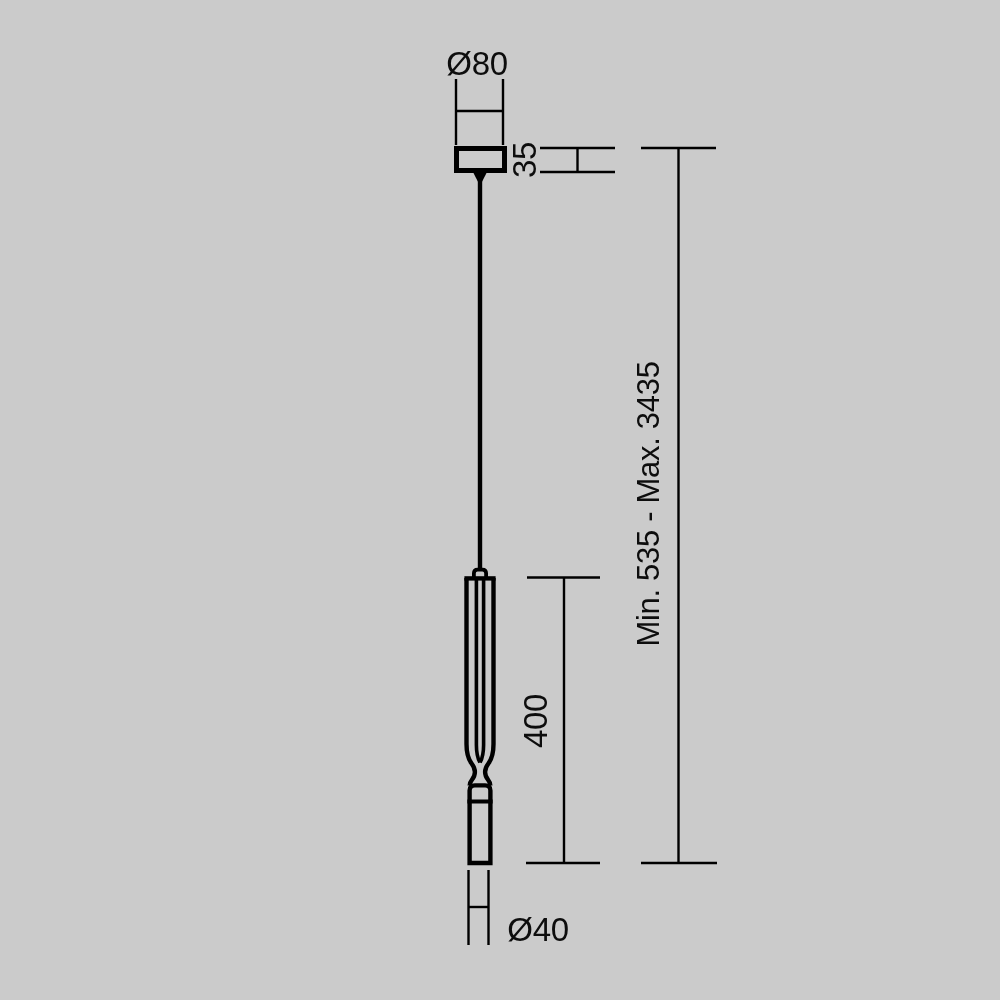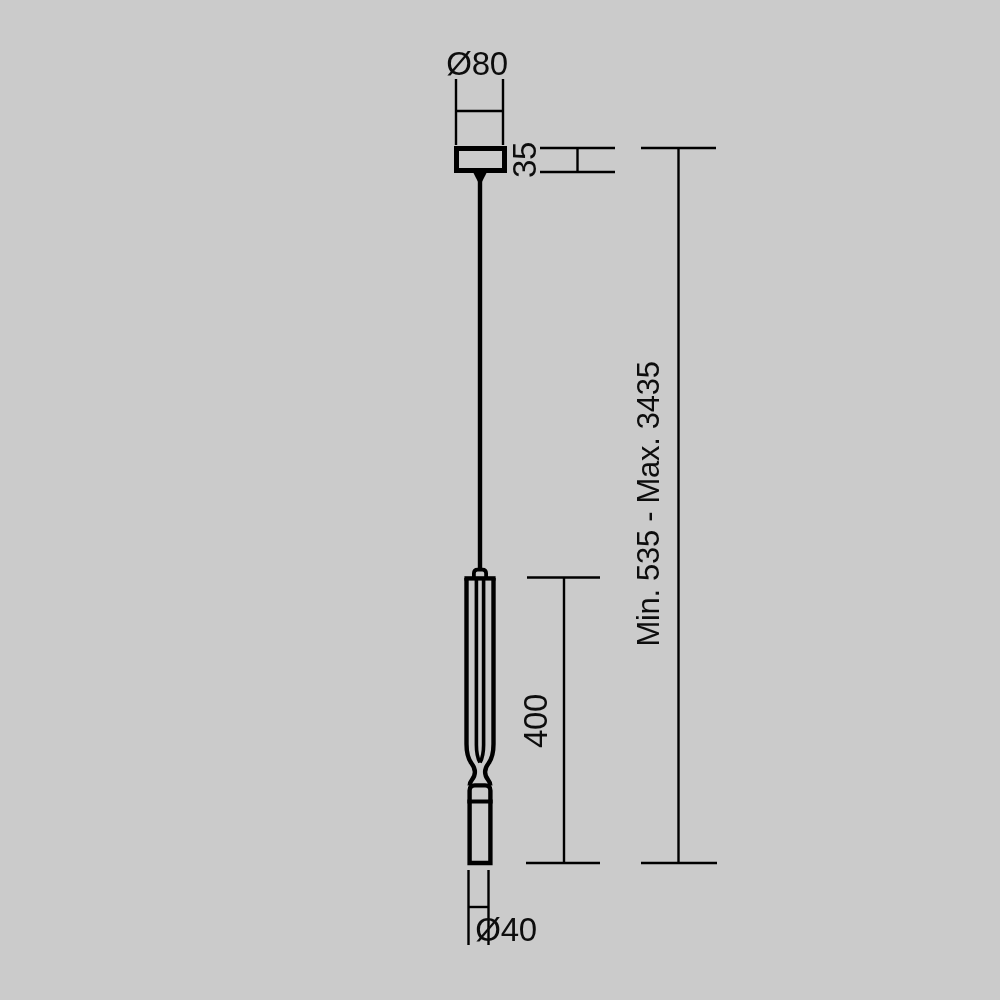--- a/index.html
+++ b/index.html
@@ -102,15 +102,15 @@
   </svg>
 
   <div class="lbl" style="left:477px; top:63px;">Ø80</div>
 
   <div class="lbl rot" style="left:524px; top:160px;">35</div>
 
   <div class="lbl rot small-range" style="left:648px; top:504px;">Min. 535 - Max. 3435</div>
 
   <div class="lbl rot" style="left:535px; top:721px;">400</div>
 
-  <div class="lbl" style="left:506px; top:929px;">Ø40</div>
+  <div class="lbl" style="left:538px; top:929px;">Ø40</div>
 
 </div>
 
 </body></html>

